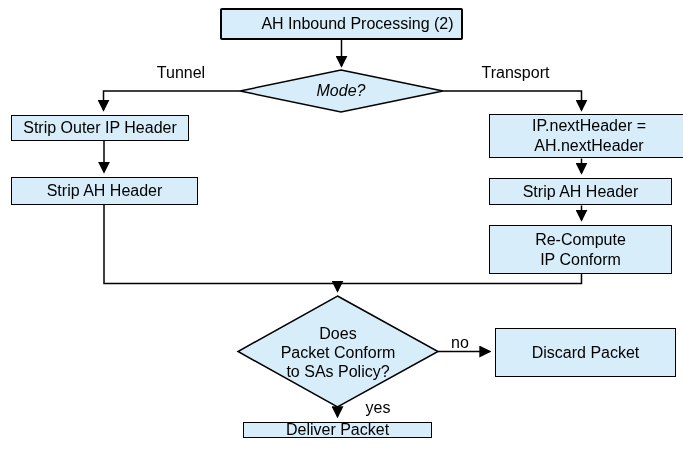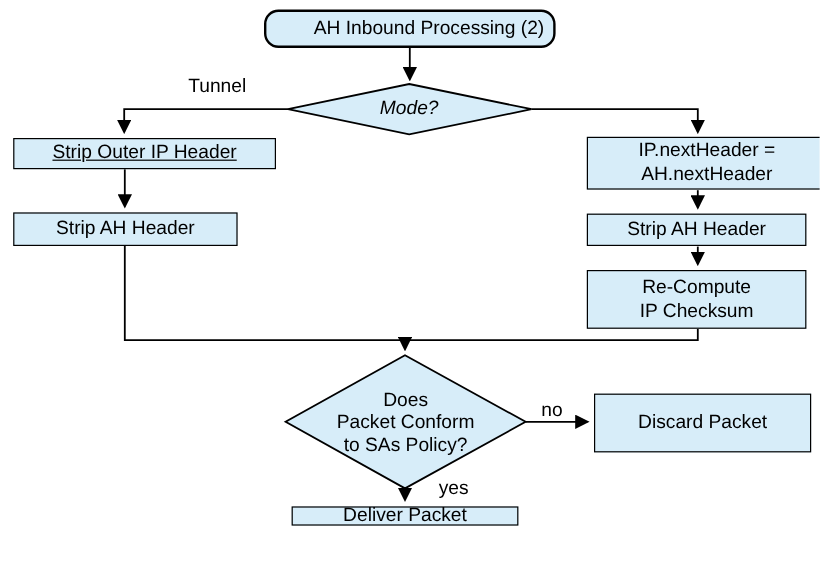--- a/index.html
+++ b/index.html
@@ -11,34 +11,34 @@
     font-size:16px;color:#000;
     overflow:hidden;
   }
   .layer{position:absolute;left:0;top:0;pointer-events:none;}
   .node{
     position:absolute;box-sizing:border-box;
     background:#d7edf9;border:1.6px solid #000;
     display:flex;align-items:center;justify-content:center;
     text-align:center;white-space:pre-line;line-height:1.25;
   }
-  .node.rounded{border-radius:12px;border-width:2px;padding-left:32px;}
+  .node.rounded{border-radius:2px;border-width:2px;padding-left:32px;}
   .overlay-text{
     position:absolute;box-sizing:border-box;
     display:flex;align-items:center;justify-content:center;
     text-align:center;white-space:pre-line;
   }
   .edge-label{
     position:absolute;text-align:center;white-space:nowrap;
   }
   .conn{stroke:#000;stroke-width:1.5;fill:none;}
   .shape{stroke:#000;stroke-width:1.5;}
   
   .n-start{left:220px;top:8px;width:243px;height:32px;}
-  .n-strip-outer{left:11px;top:115px;width:219px;height:26px;text-decoration:underline;}
+  .n-strip-outer{left:11px;top:115px;width:178px;height:26px;}
   .n-strip-ah-l{left:11px;top:177px;width:187px;height:28px;}
   .n-ipnext{left:489px;top:114px;width:200px;height:44px;}
   .n-strip-ah-r{left:489px;top:178px;width:183px;height:27px;}
   .n-recompute{left:489px;top:225px;width:183px;height:49px;}
   .n-discard{left:495px;top:328px;width:181px;height:49px;}
   .n-deliver{left:243px;top:422px;width:189px;height:16px;}
   .t-mode{left:291px;top:81px;width:100px;height:20px;font-style:italic;}
   .t-policy{left:258px;top:323px;width:160px;height:58px;line-height:19px;}
   .l-tunnel{left:141px;top:64px;width:80px;}
   .l-transport{left:468px;top:64px;width:95px;}
@@ -78,32 +78,33 @@
   <div class="node n-strip-outer">Strip Outer IP Header</div>
 
   <div class="node n-strip-ah-l">Strip AH Header</div>
 
   <div class="node n-ipnext">IP.nextHeader =
 AH.nextHeader</div>
 
   <div class="node n-strip-ah-r">Strip AH Header</div>
 
   <div class="node n-recompute">Re-Compute
-IP Checksum</div>
+IP Conform</div>
 
   <div class="node n-discard">Discard Packet</div>
 
   <div class="node n-deliver">Deliver Packet</div>
 
   <div class="overlay-text t-mode">Mode?</div>
 
   <div class="overlay-text t-policy">Does
 Packet Conform
 to SAs Policy?</div>
 
   <div class="edge-label l-tunnel">Tunnel</div>
 
+  <div class="edge-label l-transport">Transport</div>
 
   <div class="edge-label l-no">no</div>
 
   <div class="edge-label l-yes">yes</div>
 
 </div>
 
 </body></html>

